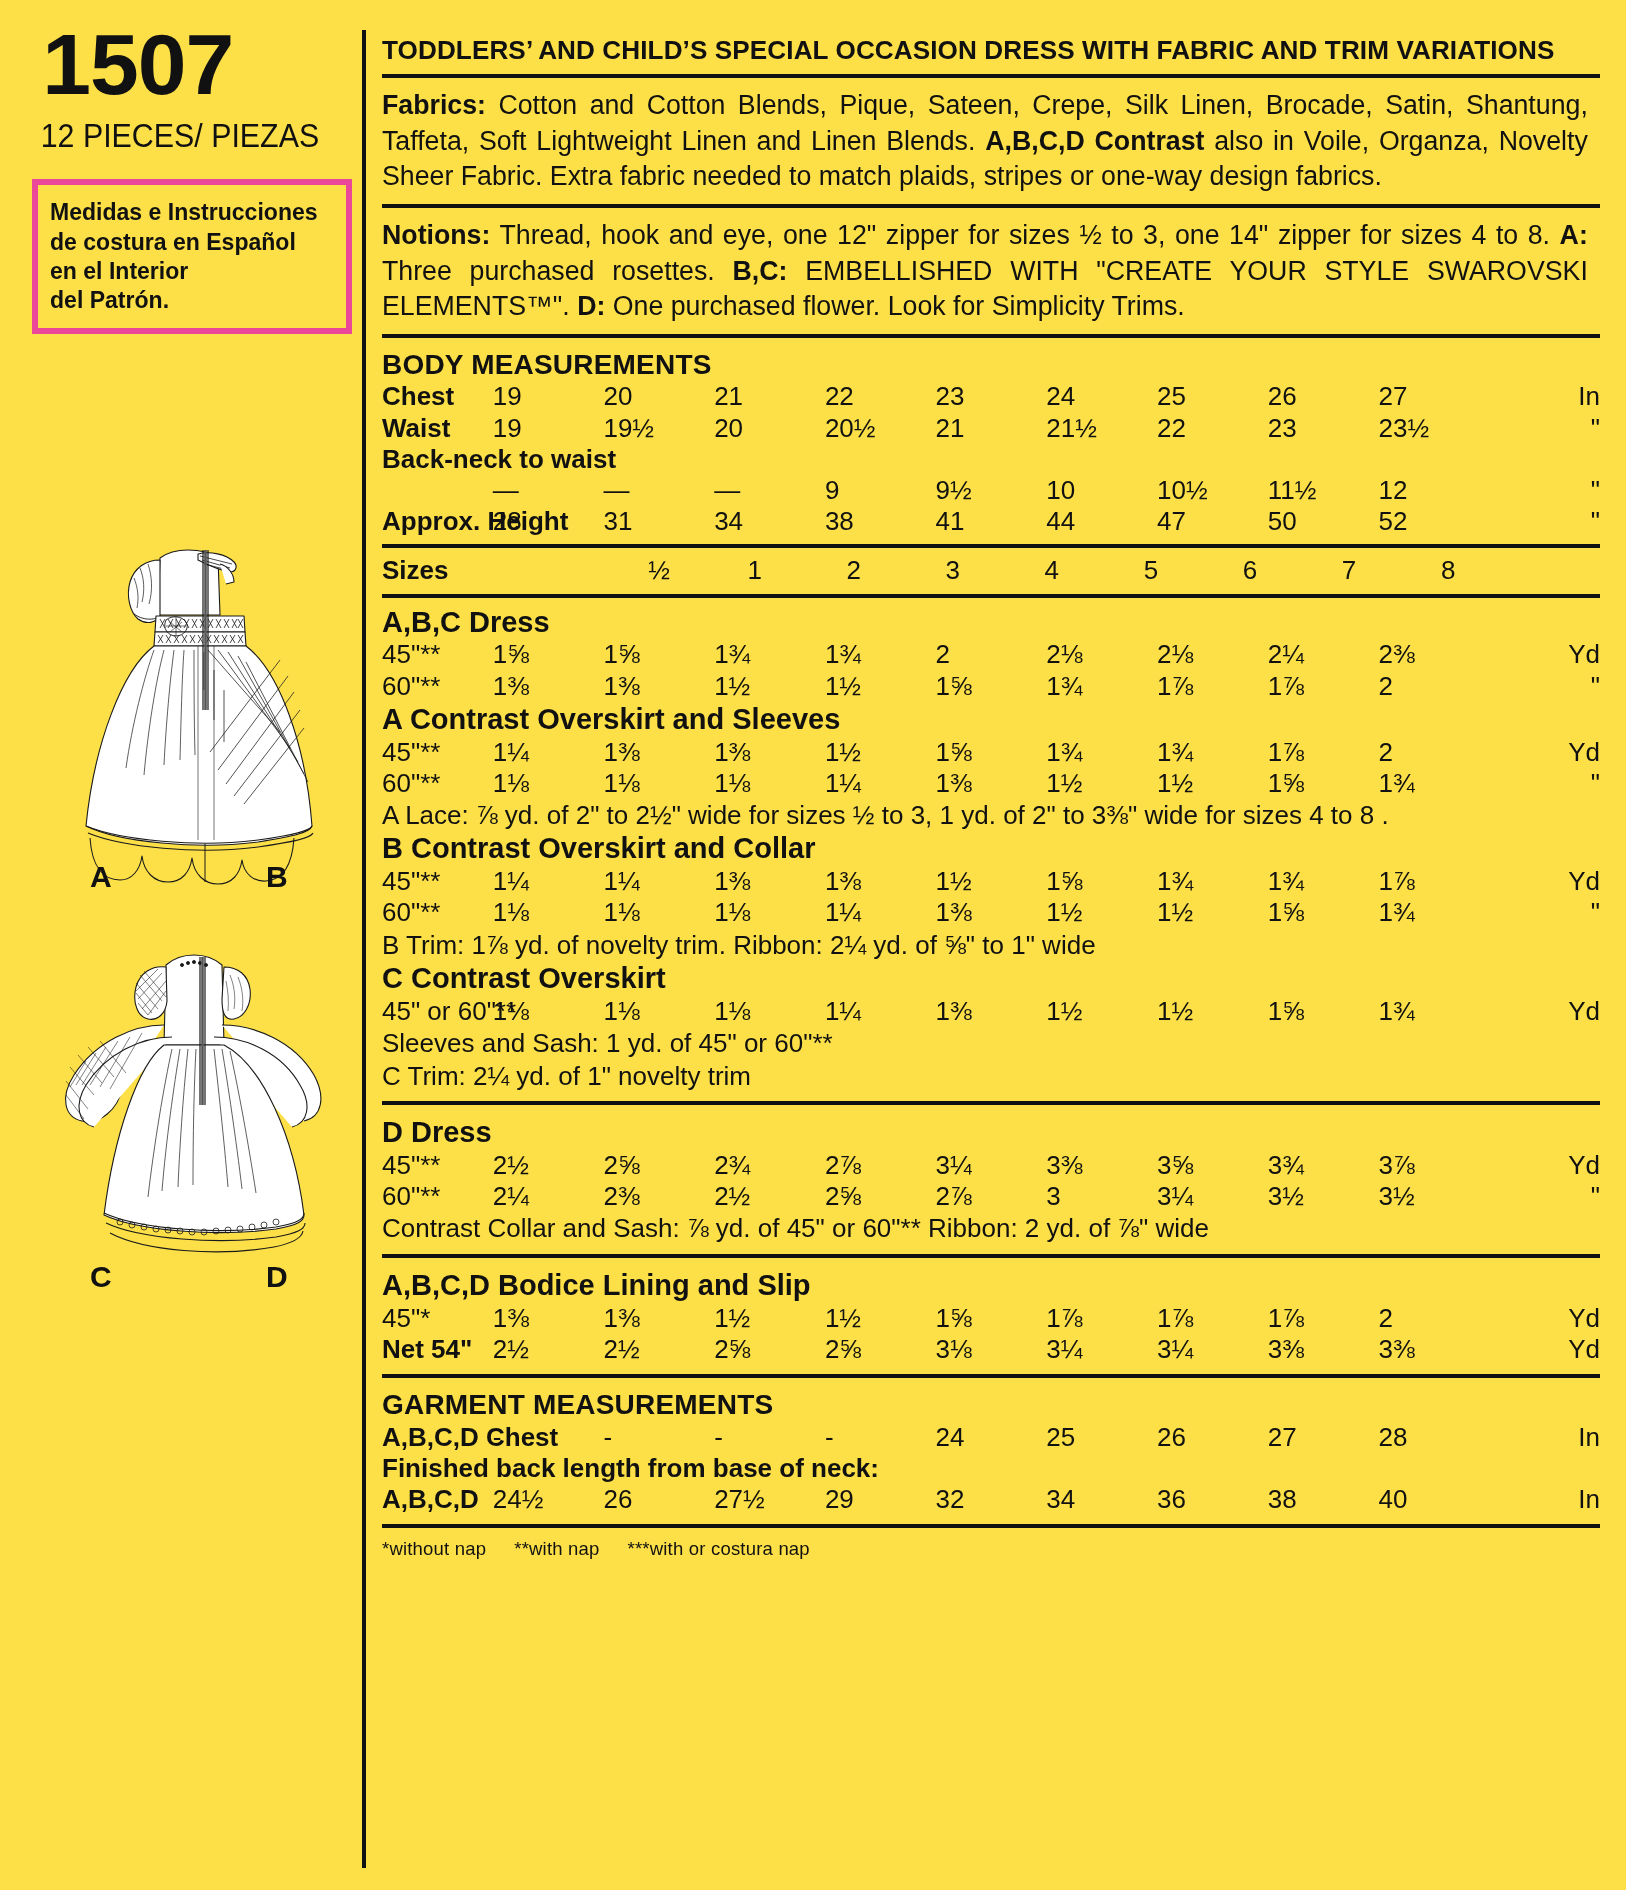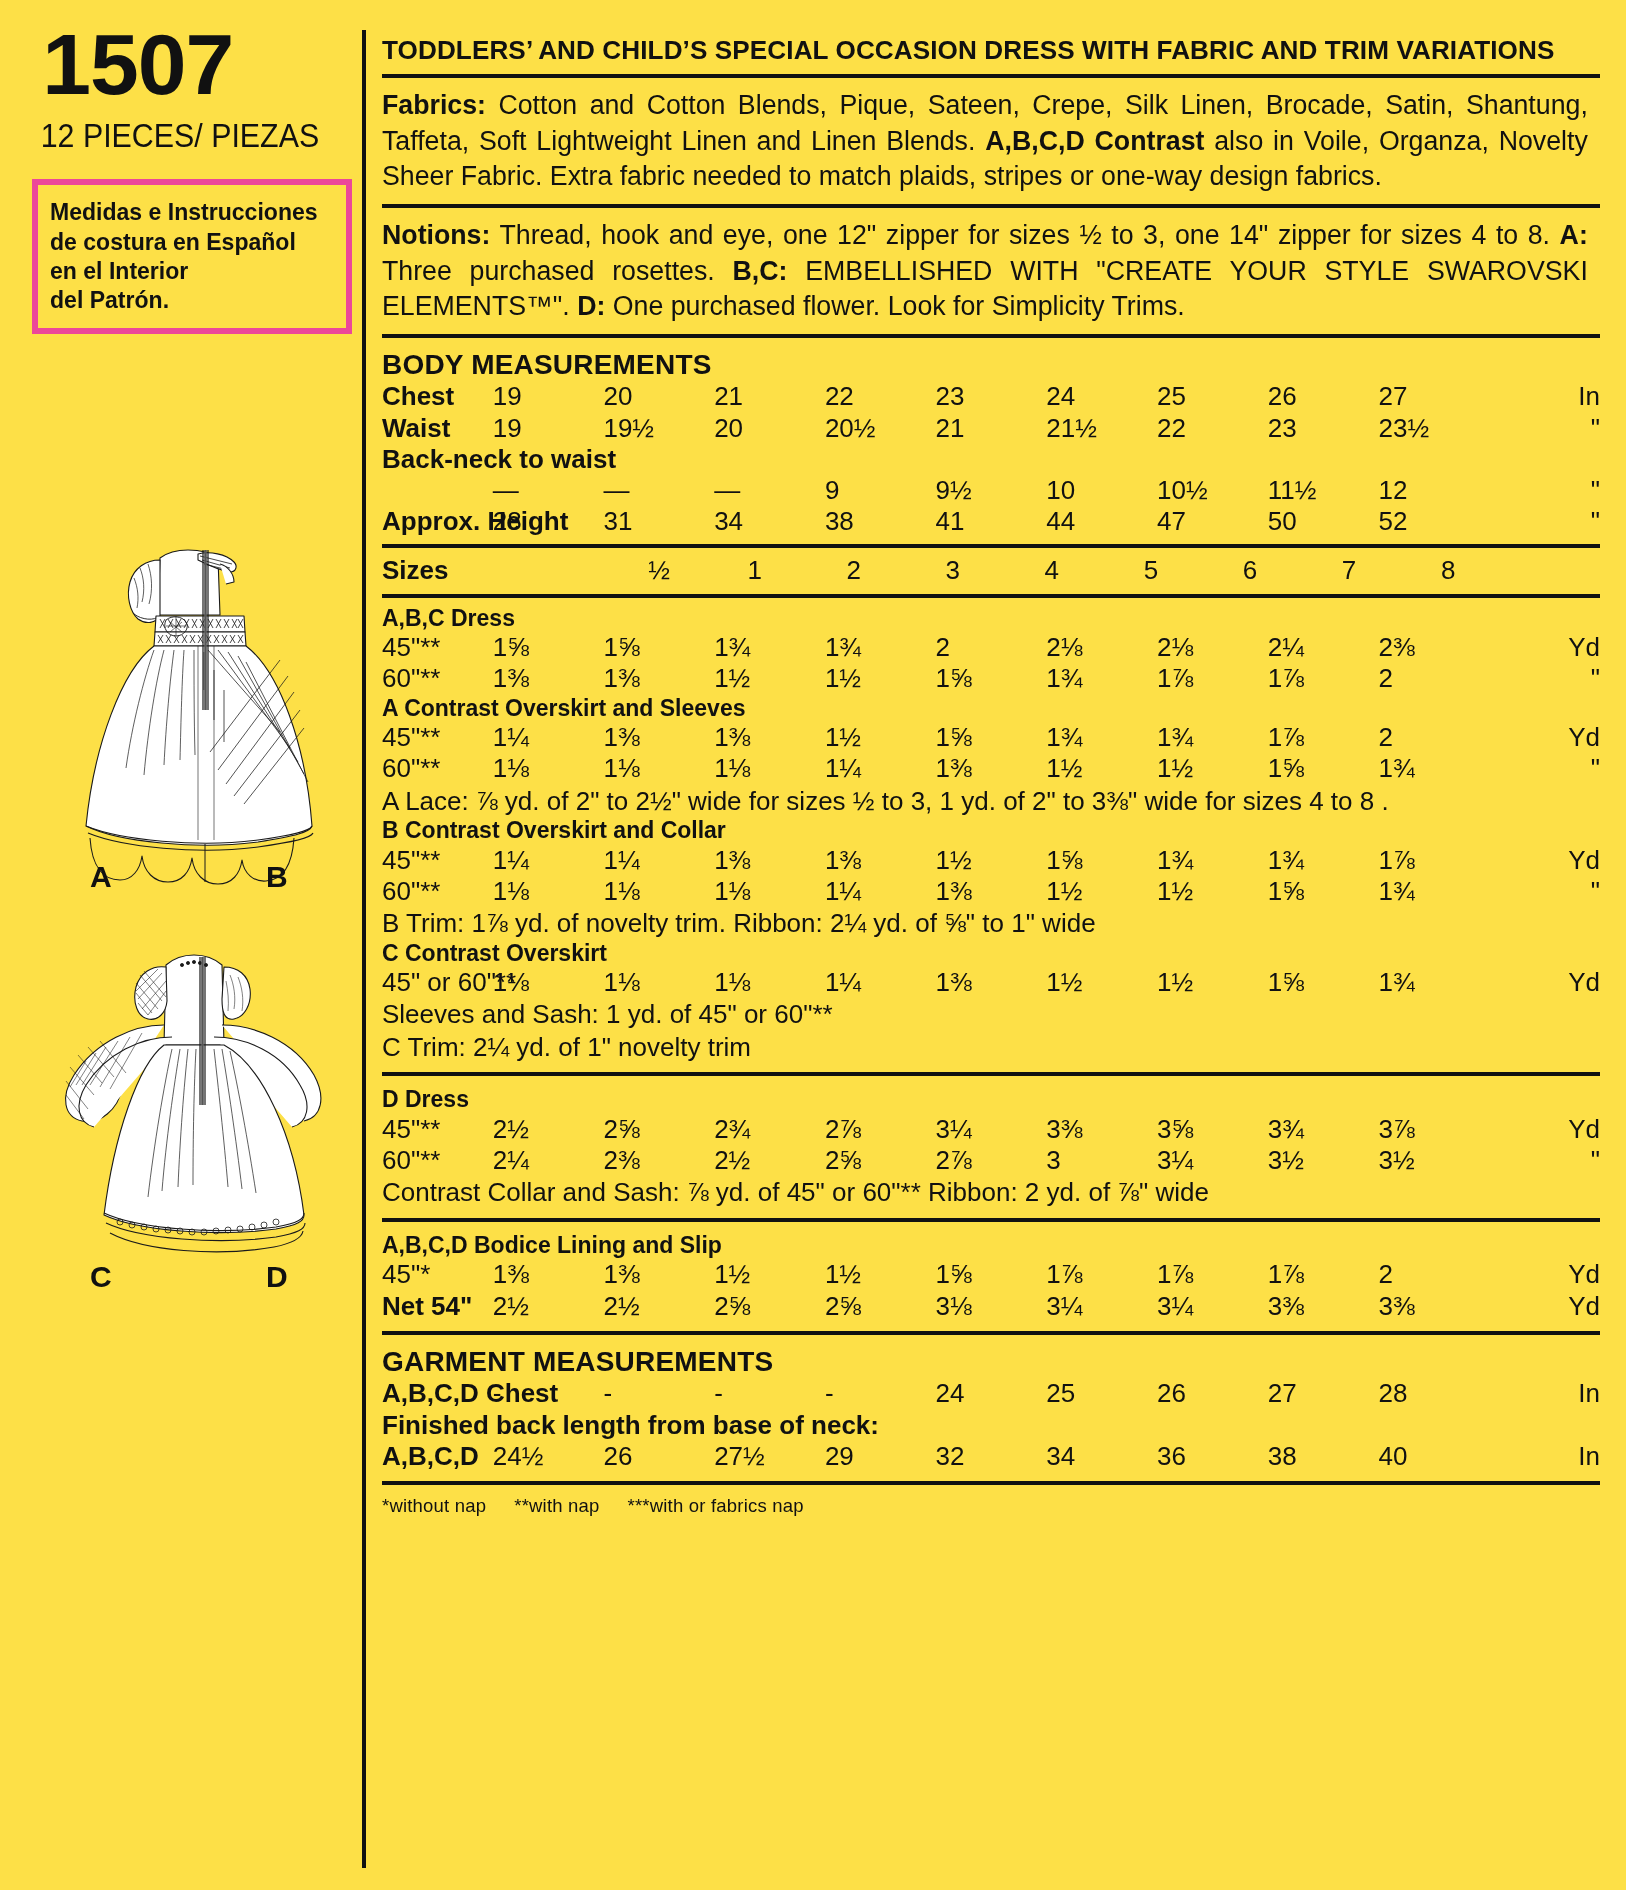--- a/index.html
+++ b/index.html
@@ -125,21 +125,21 @@
   td.lbl {
     width: 258px;
     text-align: left;
     padding-right: 4px;
   }
   td.val { width: 96px; text-align: left; }
   td.unit { width: 58px; text-align: right; }
   .bold { font-weight: 700; }
   .section-head {
     font-weight: 700;
-    font-size: 23px;
+    font-size: 29px;
   }
   .caps-head {
     font-weight: 700;
     font-size: 28px;
     letter-spacing: 0.2px;
   }
   .note-line {
     font-size: 26px;
     line-height: 1.25;
   }
@@ -637,17 +637,17 @@
         <td class="val">38</td>
         <td class="val">40</td>
         <td class="unit">In</td>
       </tr>
     </tbody>
       </table>
 
     <div class="rule"></div>
 
     <div class="footnote">
-      <span>*without nap</span><span>**with nap</span><span>***with or fabrics nap</span>
+      <span>*without nap</span><span>**with nap</span><span>***with or costura nap</span>
     </div>
 
   </div>
 </div>
 
 </body></html>

